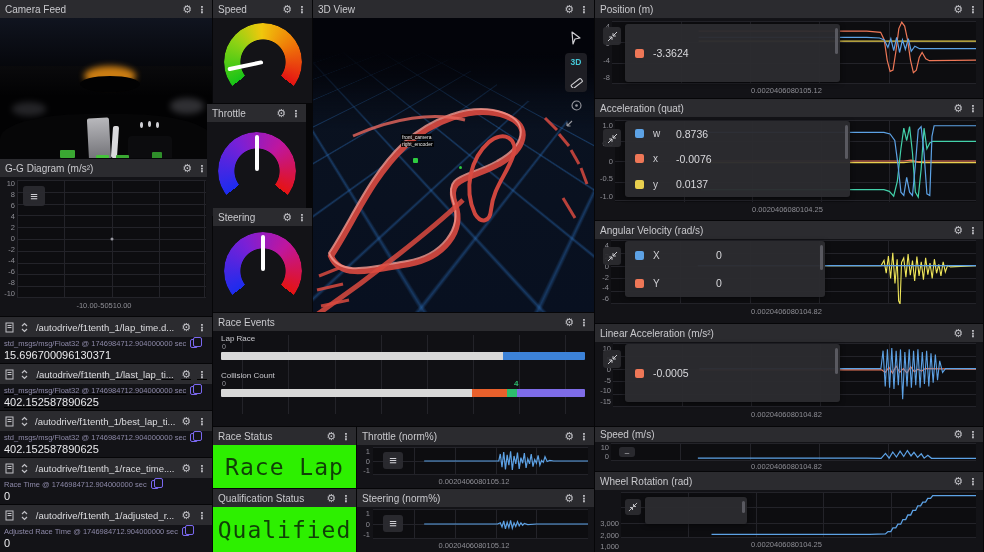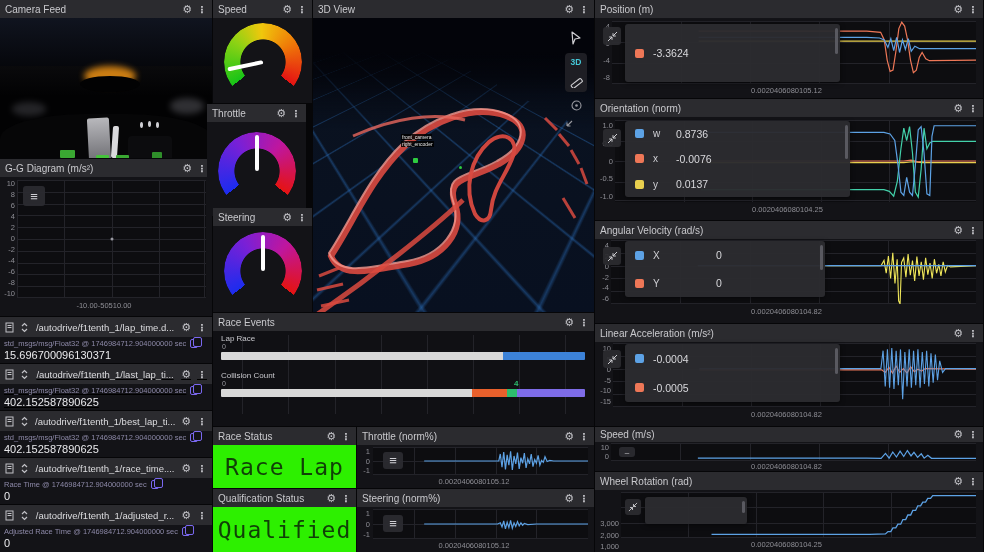--- a/index.html
+++ b/index.html
@@ -550,21 +550,21 @@
       <span class="tick">20</span>
       <span class="tick">40</span>
       <span class="tick">60</span>
       <span class="tick">80</span>
       <span class="tick">105.12</span>
     </div>
 </div>
 
 <div class="panel" style="left:595px;top:99px;width:388px;height:121px;">
   <div class="phead">
-      <span class="ptitle">Orientation (norm)</span>
+      <span class="ptitle">Acceleration (quat)</span>
     <span class="gear">⚙</span>
     <span class="kebab">⋮</span>
     </div>
   <div class="yticks" style="left:2px;top:22px;height:80px;width:16px;">
       <span class="tick">1.0</span>
       <span class="tick">0.5</span>
       <span class="tick">0</span>
       <span class="tick">-0.5</span>
       <span class="tick">-1.0</span>
     </div>
@@ -706,24 +706,20 @@
       <polyline points="238,40 738,40 744,12 750,68 756,10 762,70 768,8 774,72 780,12 786,66 792,10 798,88 804,14 810,68 816,10 822,70 828,12 834,66 840,10 846,70 852,14 858,64 864,12 870,68 876,16 882,62 888,18 894,58 900,28 908,46 916,40 1000,40" fill="none" stroke="#5da2e5" stroke-width="1.1" vector-effect="non-scaling-stroke"></polyline>
     </svg>
   </div>
   <div class="collapse-btn" style="left:8px;top:26px;">
     <svg width="11" height="11" viewBox="0 0 11 11">
         <path d="M10 1 L6 5 M6 5 L6 2.2 M6 5 L8.8 5 M1 10 L5 6 M5 6 L5 8.8 M5 6 L2.2 6" stroke="#cfcfd3" stroke-width="1" fill="none"></path>
       </svg>
   </div>
   <div class="legendbox" style="left:30px;top:20px;width:215px;height:58px;justify-content:space-around;">
     <div class="lrow">
-        <span class="chip" style="background: rgb(93, 162, 229);"></span>
-        <span>-0.0004</span>
-      </div>
-    <div class="lrow">
         <span class="chip" style="background: rgb(238, 119, 87);"></span>
         <span>-0.0005</span>
       </div>
     <span class="sb"></span>
   </div>
   <div class="xticks" style="left:2px;width:379px;top:86px;">
       <span class="tick">0.00</span>
       <span class="tick">20</span>
       <span class="tick">40</span>
       <span class="tick">60</span>

